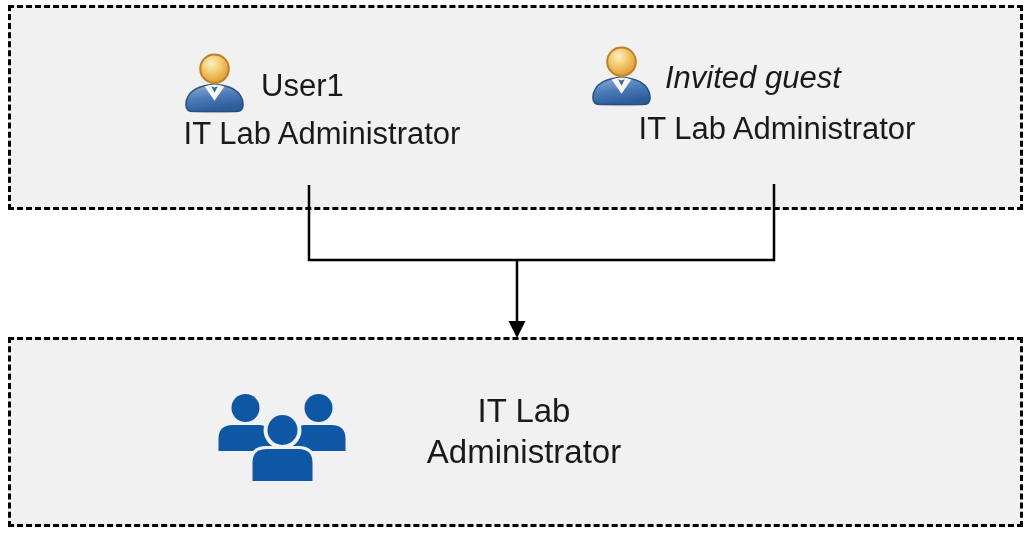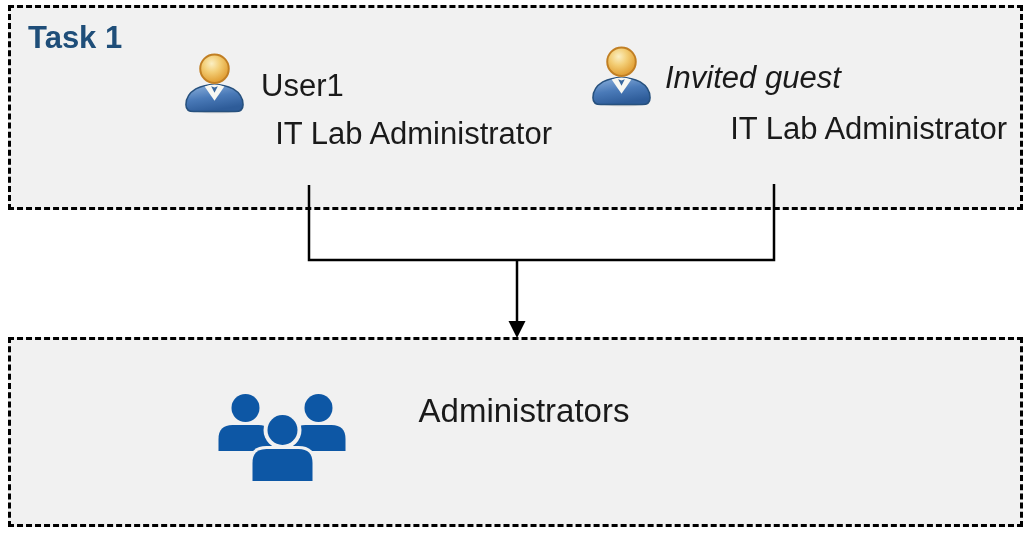--- a/index.html
+++ b/index.html
@@ -19,21 +19,21 @@
   .task1-label { left:28px; top:20px; }
   .task2-label { left:33px; top:367px; }
 
   .bust { position:absolute; width:63px; height:62px; }
   .bust1 { left:183px; top:52px; }
   .bust2 { left:590px; top:45px; }
 
   .member-name { position:absolute; font-size:31px; white-space:nowrap; }
   .name1 { left:261px; top:68px; }
   .name2 { left:665px; top:60px;font-style:italic; }
-  .member-role { position:absolute; font-size:31px; width:460px; text-align:right; white-space:nowrap; }
+  .member-role { position:absolute; font-size:31px; width:460px; text-align:center; white-space:nowrap; }
   .role1 { left:92px; top:116px; }
   .role2 { left:547px; top:111px; }
 
   .connector { position:absolute; left:0; top:0; width:1028px; height:534px; pointer-events:none; }
 
   .group-icon { position:absolute; left:216px; top:393px; width:132px; height:88px; }
   .group-text {
     position:absolute; left:374px; top:390px; width:300px;
     text-align:center; font-size:33px; line-height:41px; white-space:nowrap;
   }
@@ -63,21 +63,20 @@
         <ellipse cx="34" cy="57" rx="27" ry="5" fill="rgba(110,110,110,0.22)"></ellipse>
         <path d="M13,37 Q3,43 3,53 Q3,60 11,60 L53,60 Q61,60 61,53 Q61,43 51,37 Q42,32.5 32,32.5 Q22,32.5 13,37 Z" fill="url(#bodyGrad)" stroke="#27517E" stroke-width="1.6"></path>
         <path d="M22,34.5 L32,49 L42,34.5 Q37,32.5 32,32.5 Q27,32.5 22,34.5 Z" fill="#F7F7F2"></path>
         <path d="M28.6,34.2 L32,41 L35.4,34.2 L32,35.6 Z" fill="#39689F"></path>
         <circle cx="32" cy="16.5" r="14.5" fill="url(#headGrad)" stroke="#C17F24" stroke-width="2"></circle>
       </symbol>
     </defs>
   </svg>
 
   <div class="task-box task1-box"></div>
-  <div class="task-label task1-label">Task 1</div>
 
   <svg class="bust bust1" viewBox="0 0 64 62">
     <use href="#bust"></use>
   </svg>
   <div class="member-name name1">User1</div>
   <div class="member-role role1">IT Lab Administrator</div>
 
   <svg class="bust bust2" viewBox="0 0 64 62">
     <use href="#bust"></use>
   </svg>
@@ -99,16 +98,17 @@
       <circle cx="102" cy="15" r="14"></circle>
       <path d="M75,58 V46 Q75,32 89,32 H115 Q129,32 129,46 V58 Z"></path>
     </g>
     <circle cx="66" cy="37" r="19" fill="#F1F1F1"></circle>
     <path d="M33,88 V70 Q33,53 50,53 H82 Q99,53 99,70 V88 Z" fill="#F1F1F1"></path>
     <circle cx="66" cy="37" r="15" fill="#0D57A5"></circle>
     <path d="M36,88 V70 Q36,56 50,56 H82 Q96,56 96,70 V88 Z" fill="#0D57A5"></path>
   </svg>
 
   <div class="group-text">
-    <span>Administrators</span>
+    <span>IT Lab</span>
+    <span>Administrator</span>
   </div>
 
 </div>
 
 </body></html>

